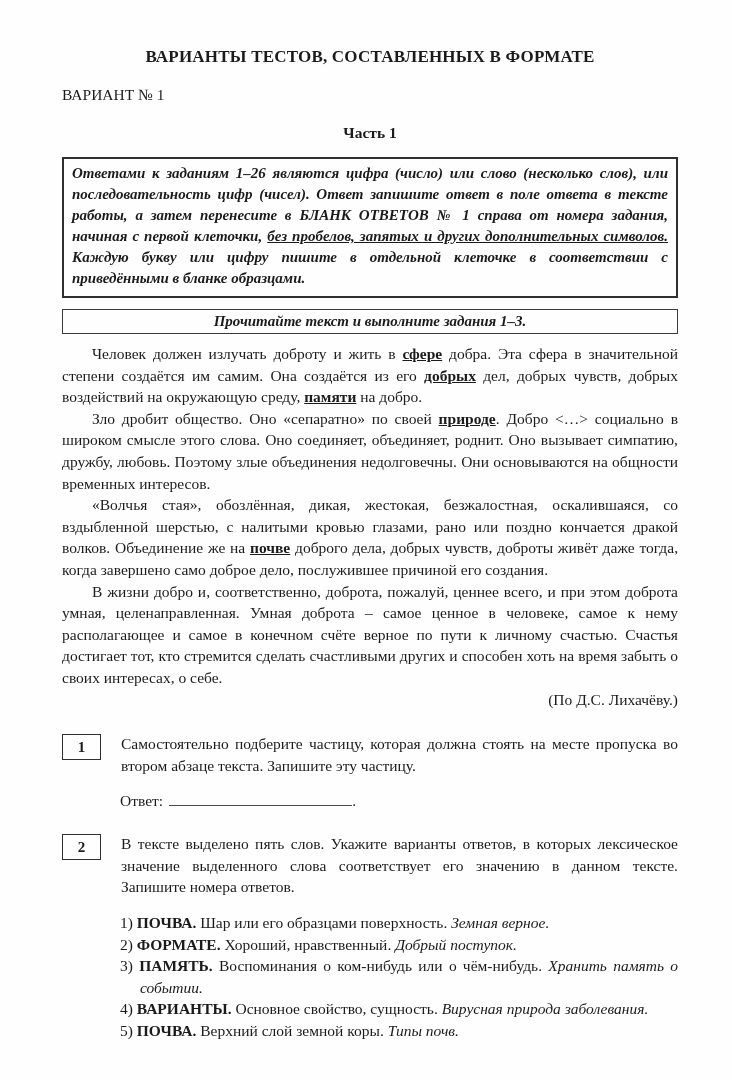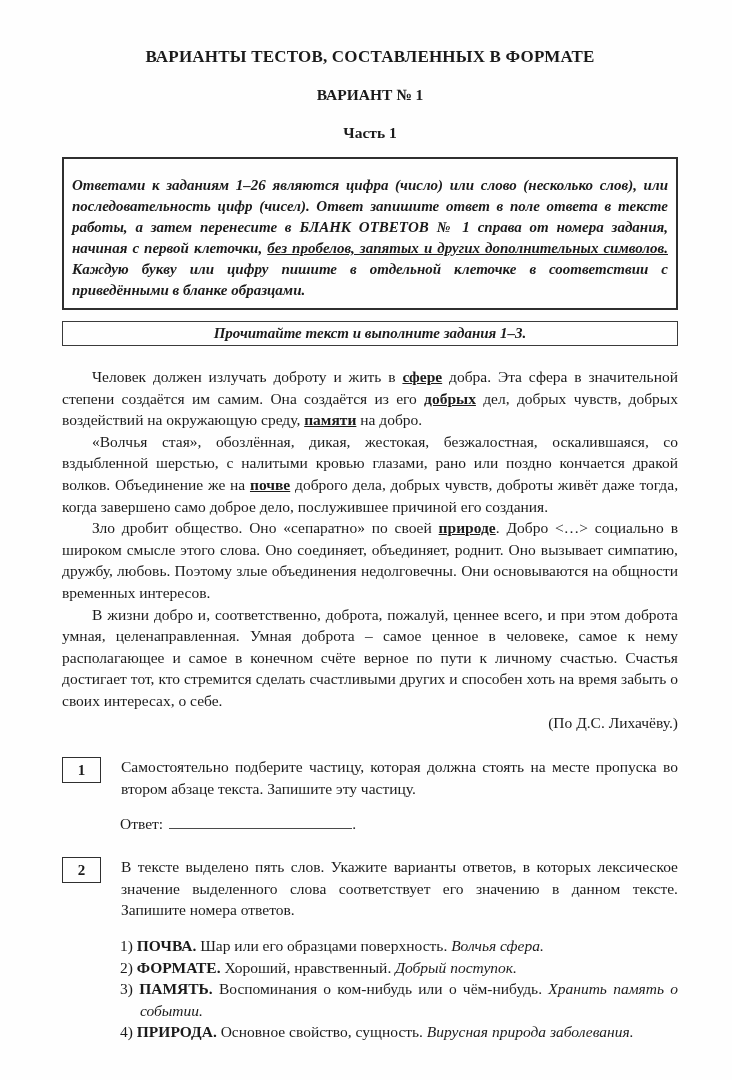--- a/index.html
+++ b/index.html
@@ -15,54 +15,54 @@
     overflow:hidden;
   }
   .doc-title{
     text-align:center;
     font-weight:bold;
     font-size:17px;
     line-height:25px;
     letter-spacing:.2px;
   }
   .variant-heading{
-    text-align:center;
-    font-weight:bold;
+    text-align:left;
+    font-weight:normal;
     font-size:15.5px;
     margin-top:17px;
   }
   .part-heading{
     text-align:center;
     font-weight:bold;
     font-size:15.5px;
     margin-top:20px;
   }
   .instruction-box{
     margin-top:15px;
     border:2px solid #2f2f2f;
-    padding:16px 8px 7px 8px;
+    padding:4px 8px 7px 8px;
   }
   .instruction-box p{
     margin:0;
     font-weight:bold;
     font-style:italic;
     font-size:15px;
     line-height:21px;
     text-align:justify;
   }
   .read-box{
     margin-top:11px;
     border:1.5px solid #3a3a3a;
     padding:3px 2px;
     text-align:center;
     font-weight:bold;
     font-style:italic;
     font-size:15px;
   }
-  .text-block{margin-top:20px;}
+  .text-block{margin-top:9px;}
   .body-par{
     margin:0;
     font-size:15.5px;
     line-height:21.6px;
     text-align:justify;
     text-indent:30px;
   }
   .attribution{
     margin:0;
     font-size:15.5px;
@@ -129,22 +129,22 @@
     <p><span>Ответами к заданиям 1–26 являются цифра (число) или слово (несколько слов), или последовательность цифр (чисел). Ответ запишите ответ в поле ответа в тексте работы, а затем перенесите в БЛАНК ОТВЕТОВ № 1 справа от номера задания, начиная с первой клеточки, </span><span class="u">без пробелов, запятых и других дополнительных символов.</span><span> Каждую букву или цифру пишите в отдельной клеточке в соответствии с приведёнными в бланке образцами.</span></p>
   </div>
 
   <div class="read-box">
     <span>Прочитайте текст и выполните задания 1–3.</span>
   </div>
 
   <div class="text-block">
     <div>
         <p class="body-par"><span>Человек должен излучать доброту и жить в </span><span class="b u">сфере</span><span> добра. Эта сфера в значительной степени создаётся им самим. Она создаётся из его </span><span class="b u">добрых</span><span> дел, добрых чувств, добрых воздействий на окружающую среду, </span><span class="b u">памяти</span><span> на добро.</span></p>
+        <p class="body-par"><span>Зло дробит общество. Оно «сепаратно» по своей </span><span class="b u">природе</span><span>. Добро &lt;…&gt; социально в широком смысле этого слова. Оно соединяет, объединяет, роднит. Оно вызывает симпатию, дружбу, любовь. Поэтому злые объединения недолговечны. Они основываются на общности временных интересов.</span></p>
         <p class="body-par"><span>«Волчья стая», обозлённая, дикая, жестокая, безжалостная, оскалившаяся, со вздыбленной шерстью, с налитыми кровью глазами, рано или поздно кончается дракой волков. Объединение же на </span><span class="b u">почве</span><span> доброго дела, добрых чувств, доброты живёт даже тогда, когда завершено само доброе дело, послужившее причиной его создания.</span></p>
-        <p class="body-par"><span>Зло дробит общество. Оно «сепаратно» по своей </span><span class="b u">природе</span><span>. Добро &lt;…&gt; социально в широком смысле этого слова. Оно соединяет, объединяет, роднит. Оно вызывает симпатию, дружбу, любовь. Поэтому злые объединения недолговечны. Они основываются на общности временных интересов.</span></p>
         <p class="body-par"><span>В жизни добро и, соответственно, доброта, пожалуй, ценнее всего, и при этом доброта умная, целенаправленная. Умная доброта – самое ценное в человеке, самое к нему располагающее и самое в конечном счёте верное по пути к личному счастью. Счастья достигает тот, кто стремится сделать счастливыми других и способен хоть на время забыть о своих интересах, о себе.</span></p>
       </div>
     <p class="attribution">(По Д.С. Лихачёву.)</p>
   </div>
 
   <div class="task">
     <div class="task-head">
       <div class="task-number">1</div>
       <p class="task-text">Самостоятельно подберите частицу, которая должна стоять на месте пропуска во втором абзаце текста. Запишите эту частицу.</p>
     </div>
@@ -152,21 +152,22 @@
       <span>Ответ:</span><span class="answer-blank"></span><span>.</span>
     </div>
   </div>
 
   <div class="task">
     <div class="task-head">
       <div class="task-number">2</div>
       <p class="task-text">В тексте выделено пять слов. Укажите варианты ответов, в которых лексическое значение выделенного слова соответствует его значению в данном тексте. Запишите номера ответов.</p>
     </div>
     <div class="options">
-        <p class="option"><span>1) </span><span class="b">ПОЧВА.</span><span> Шар или его образцами поверхность. </span><span class="i">Волчья сфера.</span></p>
+        <p class="option"><span>1) </span><span class="b">ПОЧВА.</span><span> Шар или его образцами поверхность. </span><span class="i">Земная верное.</span></p>
         <p class="option"><span>2) </span><span class="b">ФОРМАТЕ.</span><span> Хороший, нравственный. </span><span class="i">Добрый поступок.</span></p>
         <p class="option"><span>3) </span><span class="b">ПАМЯТЬ.</span><span> Воспоминания о ком-нибудь или о чём-нибудь. </span><span class="i">Хранить память о событии.</span></p>
-        <p class="option"><span>4) </span><span class="b">ПРИРОДА.</span><span> Основное свойство, сущность. </span><span class="i">Вирусная природа заболевания.</span></p>
+        <p class="option"><span>4) </span><span class="b">ВАРИАНТЫ.</span><span> Основное свойство, сущность. </span><span class="i">Вирусная природа заболевания.</span></p>
+        <p class="option"><span>5) </span><span class="b">ПОЧВА.</span><span> Верхний слой земной коры. </span><span class="i">Типы почв.</span></p>
       </div>
 
   </div>
 
 </div>
 
 </body></html>

